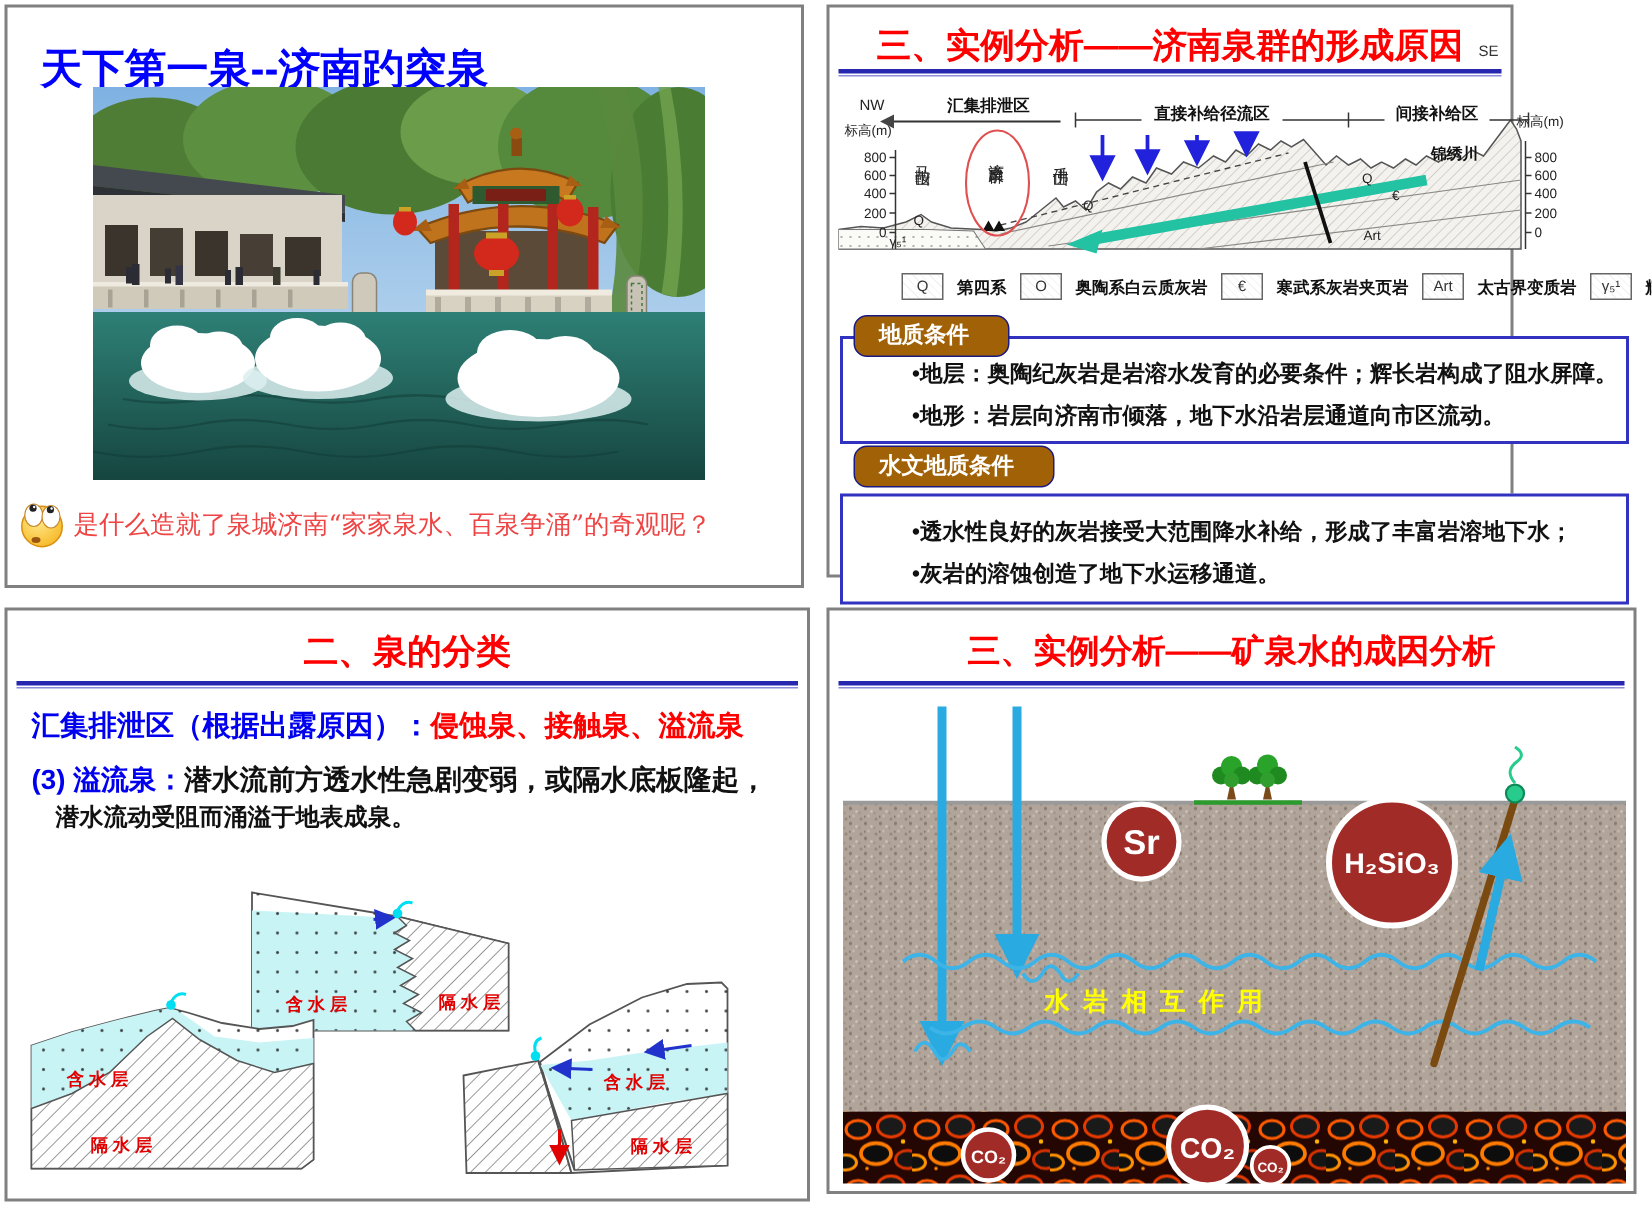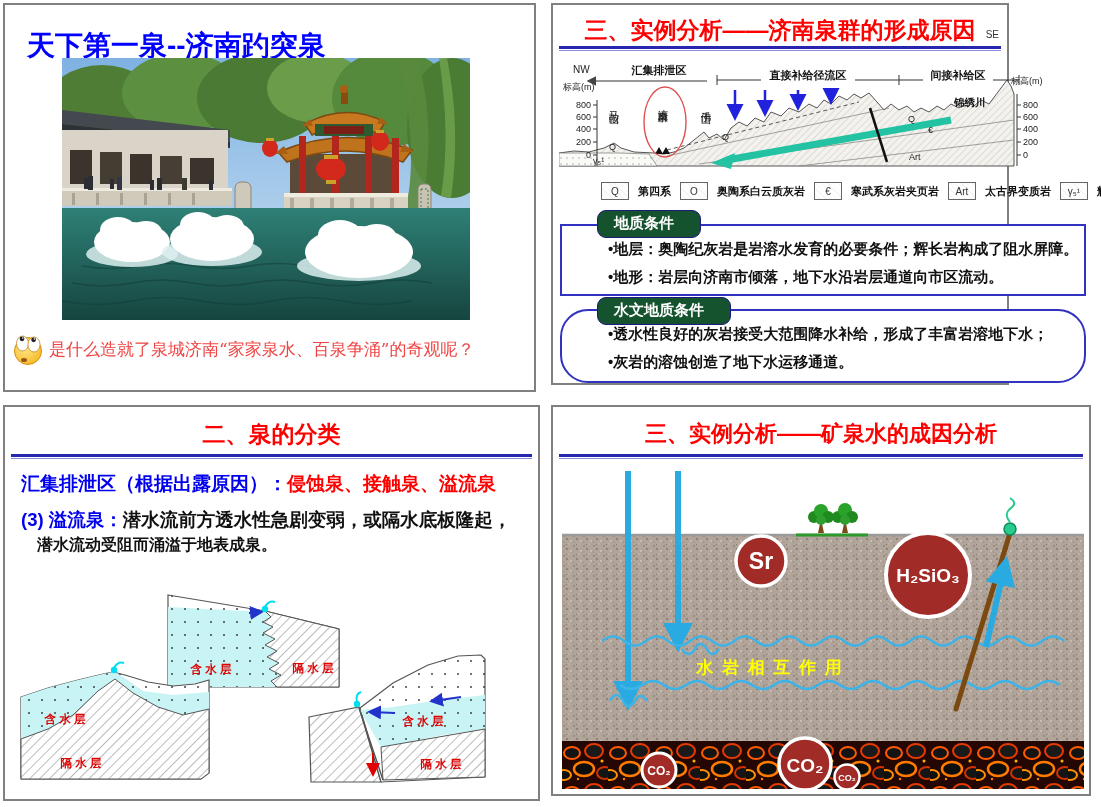--- a/index.html
+++ b/index.html
@@ -10,21 +10,21 @@
   #slide3{left:3px;top:405px;width:537px;height:396px;}
   #slide4{left:551px;top:405px;width:540px;height:391px;}
   .abs{position:absolute;}
   .title-red{color:#ff0000;font-weight:bold;text-align:center;width:100%;}
   .rule{position:absolute;left:6px;right:6px;height:0;border-top:3px solid #2626ae;border-bottom:1px solid #8c8cd8;padding-top:1px;}
   .vtext{position:absolute;writing-mode:vertical-rl;text-orientation:upright;font-size:10.5px;color:#222;letter-spacing:1px;line-height:1;}
   .legend-row{position:absolute;left:48px;top:177px;display:flex;align-items:center;gap:9px;font-size:11px;color:#111;}
   .legbox{width:26px;height:16px;border:1px solid #666;background:repeating-linear-gradient(45deg,#fff,#fff 3px,#e9e9e9 4px);display:flex;align-items:center;justify-content:center;font-size:10px;color:#333;flex:none;}
   .leglabel{font-weight:bold;white-space:nowrap;}
   .cond-box{position:absolute;left:7px;width:522px;border:2px solid #3232c0;background:#fff;}
-  .cond-tab{position:absolute;left:44px;background:#14532d;color:#fff;font-weight:bold;font-size:15px;padding:3px 26px 4px 16px;border-radius:9px;border:1px solid #1a1a80;z-index:2;white-space:nowrap;}
+  .cond-tab{position:absolute;left:16px;background:#a16207;color:#fff;font-weight:bold;font-size:15px;padding:3px 26px 4px 16px;border-radius:9px;border:1px solid #1a1a80;z-index:2;white-space:nowrap;}
   .bullet{position:absolute;left:46px;right:10px;font-size:15px;font-weight:bold;color:#111;white-space:nowrap;}
   .s3text{position:absolute;font-weight:bold;white-space:nowrap;}
   .blue{color:#0000ee;} .red{color:#ff0000;} .black{color:#111;}
   .caption-row{position:absolute;left:6px;top:327px;display:flex;align-items:center;gap:4px;}
   .caption-text{color:#ef4444;font-weight:normal;font-size:17px;font-family:"DejaVu Serif",serif;white-space:nowrap;}
   svg text{font-family:"Liberation Sans",sans-serif;}
 </style>
 </head>
 <body>
 
@@ -298,21 +298,21 @@
       <span class="leglabel">辉长岩</span>
     </div>
 
     <div class="cond-tab" style="top:205px;">地质条件</div>
     <div class="cond-box" style="top:219px;height:68px;">
       <div class="bullet" style="top:14px;">•地层：奥陶纪灰岩是岩溶水发育的必要条件；辉长岩构成了阻水屏障。</div>
       <div class="bullet" style="top:42px;">•地形：岩层向济南市倾落，地下水沿岩层通道向市区流动。</div>
     </div>
 
     <div class="cond-tab" style="top:292px;">水文地质条件</div>
-    <div class="cond-box" style="top:304px;height:70px;border-radius:28px;">
+    <div class="cond-box" style="top:324px;height:70px;">
       <div class="bullet" style="top:14px;">•透水性良好的灰岩接受大范围降水补给，形成了丰富岩溶地下水；</div>
       <div class="bullet" style="top:42px;">•灰岩的溶蚀创造了地下水运移通道。</div>
     </div>
   </div>
 
   <div class="slide" id="slide3">
     <div class="abs title-red" style="top:12px;font-size:23px;">二、泉的分类</div>
     <div class="rule" style="top:47px;"></div>
 
     <div class="s3text" style="left:16px;top:64px;font-size:19px;">

